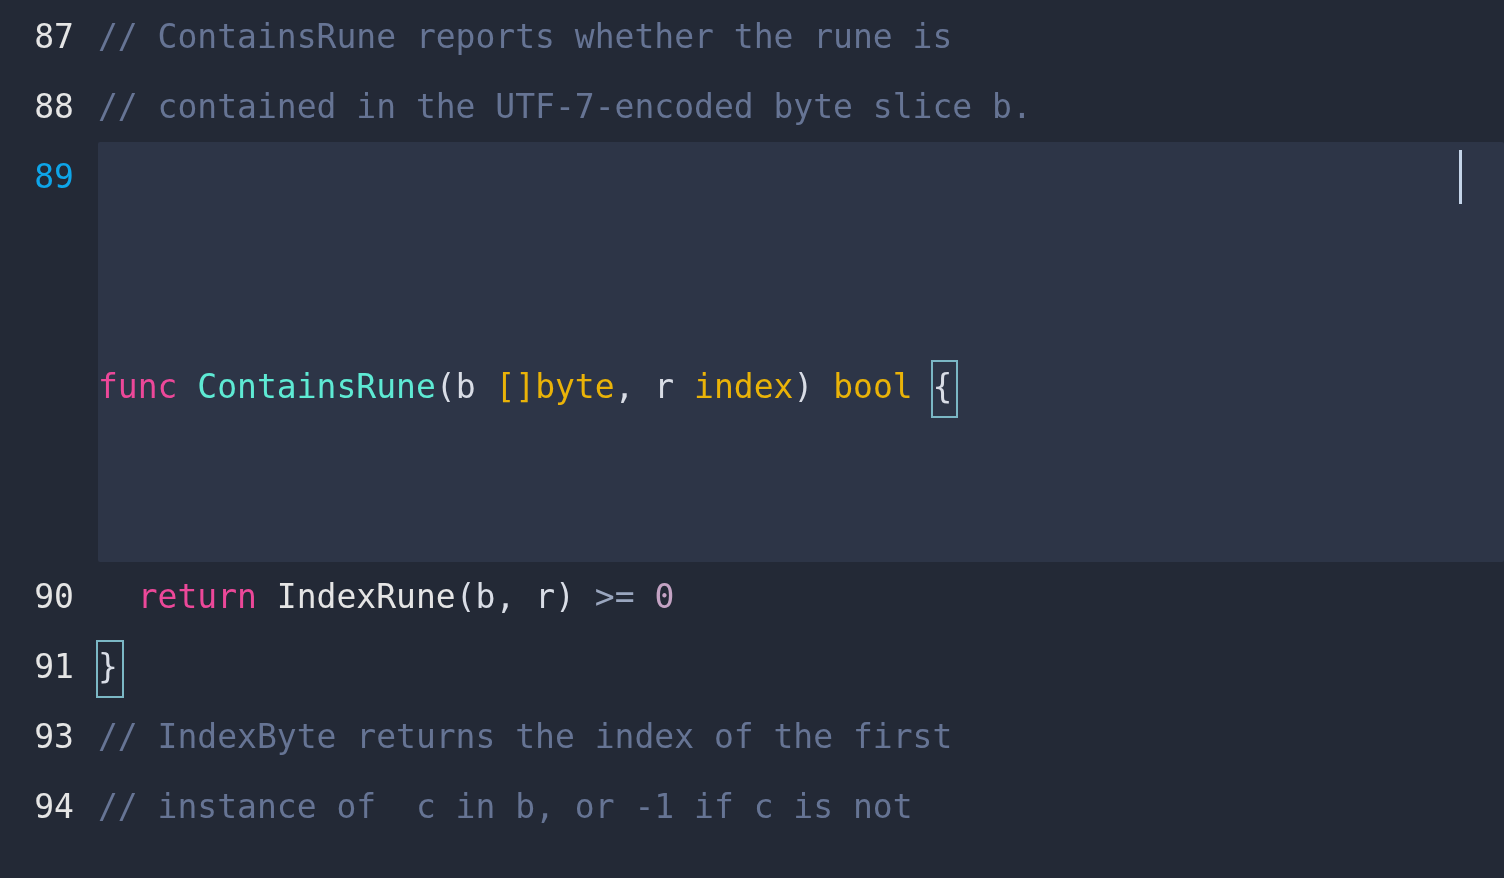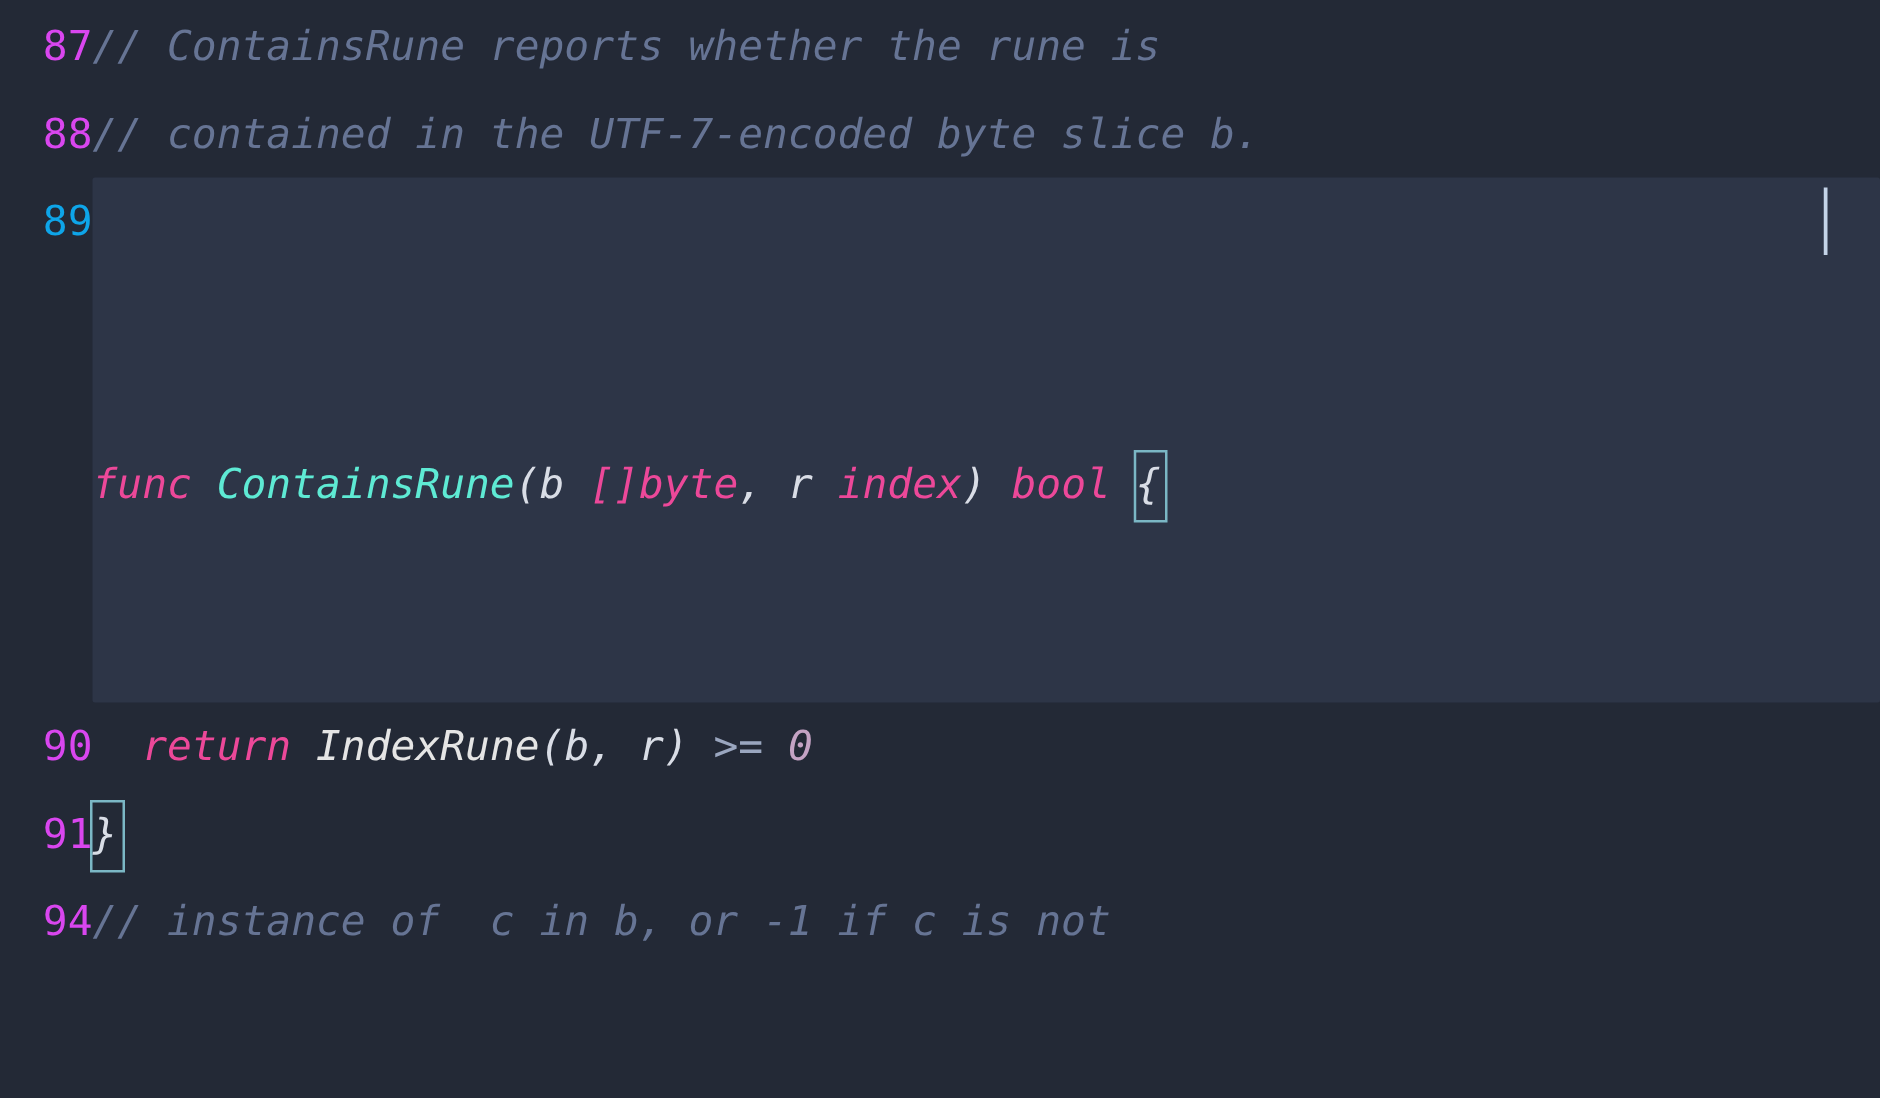--- a/index.html
+++ b/index.html
@@ -11,29 +11,29 @@
   width:1504px;
   height:878px;
   overflow:hidden;
   padding-top:2px;
 }
 .line { display:flex; white-space:pre; }
 .ln {
   width:74px;
   text-align:right;
   padding-right:0;
-  color:#d946ef;
+  color:#e5e5e5;
   flex-shrink:0;
   user-select:none;
 }
 .ln.current { color:#0ea5e9; }
 .code-wrap {
   position:relative;
+  margin-left:24px;
   flex:1;
-  font-style:italic;
 }
 .code { position:relative; z-index:2; }
 .lh {
   position:absolute;
   inset:0;
   background:#2d3547;
   z-index:1;
   border-radius:2px;
 }
 .cursor {
@@ -56,21 +56,21 @@
   top:8px;
   width: calc(100% + 4px);
   height:54px;
   border:2px solid #7bb7c5;
   pointer-events:none;
 }
 .tok-comment { color:#667494; }
 .tok-keyword { color:#ec4899; }
 .tok-func    { color:#5eead4; }
 .tok-ident   { color:#d9dde6; }
-.tok-type    { color:#ec4899; }
+.tok-type    { color:#eab308; }
 .tok-punct   { color:#d9dde6; }
 .tok-op      { color:#9aa6bf; }
 .tok-num     { color:#c4a3c4; }
 .tok-call    { color:#e5e5e5; }
 .tok-param   { color:#d9dde6; }
 </style>
 </head>
 <body>
 
 <div class="editor">
@@ -99,19 +99,23 @@
     <span class="ln">90</span>
     <span class="code-wrap"><span class="code"><span>  </span><span class="tok-keyword">return </span><span class="tok-call">IndexRune</span><span class="tok-punct">(</span><span class="tok-ident">b</span><span class="tok-punct">, </span><span class="tok-ident">r</span><span class="tok-punct">) </span><span class="tok-op">&gt;= </span><span class="tok-num">0</span></span></span>
   </div>
 
   <div class="line">
     <span class="ln">91</span>
     <span class="code-wrap"><span class="code"><span class="tok-punct match">}</span></span></span>
   </div>
 
 
+  <div class="line">
+    <span class="ln">93</span>
+    <span class="code-wrap"><span class="code"><span class="tok-comment">// IndexByte returns the index of the first</span></span></span>
+  </div>
 
   <div class="line">
     <span class="ln">94</span>
     <span class="code-wrap"><span class="code"><span class="tok-comment">// instance of  c in b, or -1 if c is not</span></span></span>
   </div>
 
 </div>
 
 </body></html>

